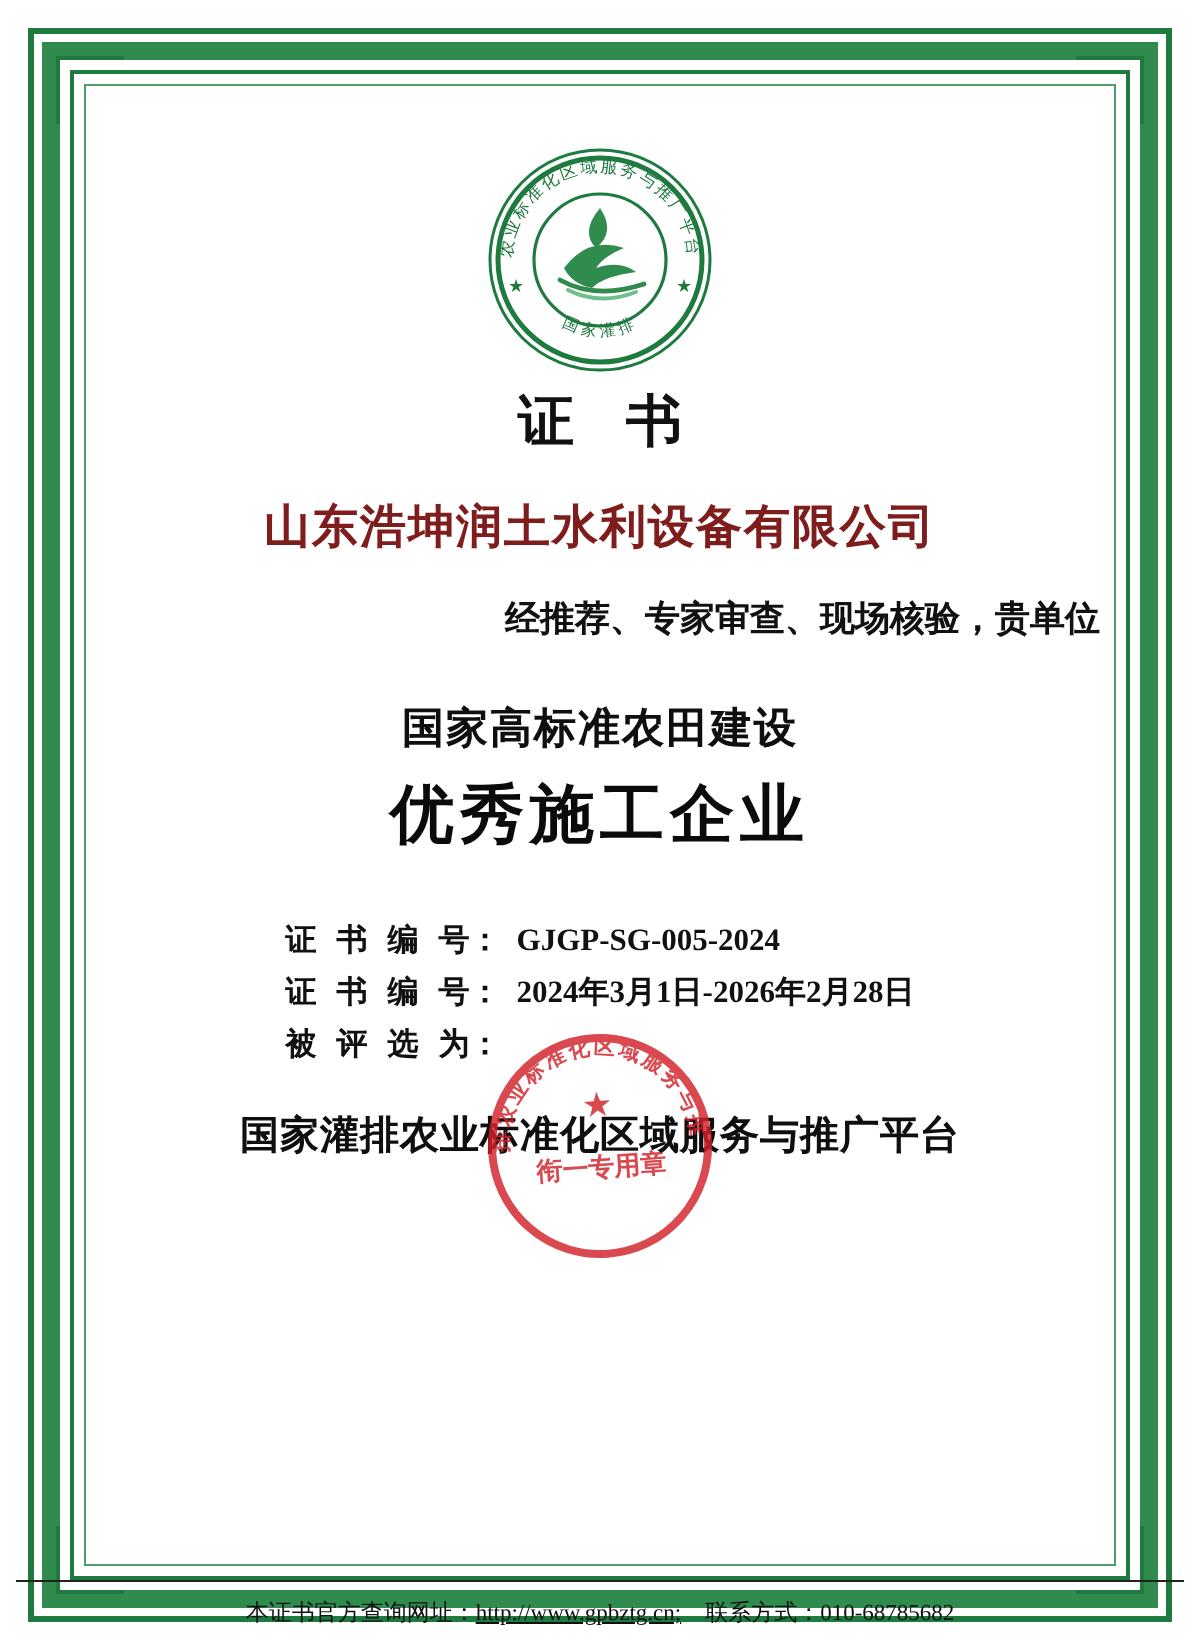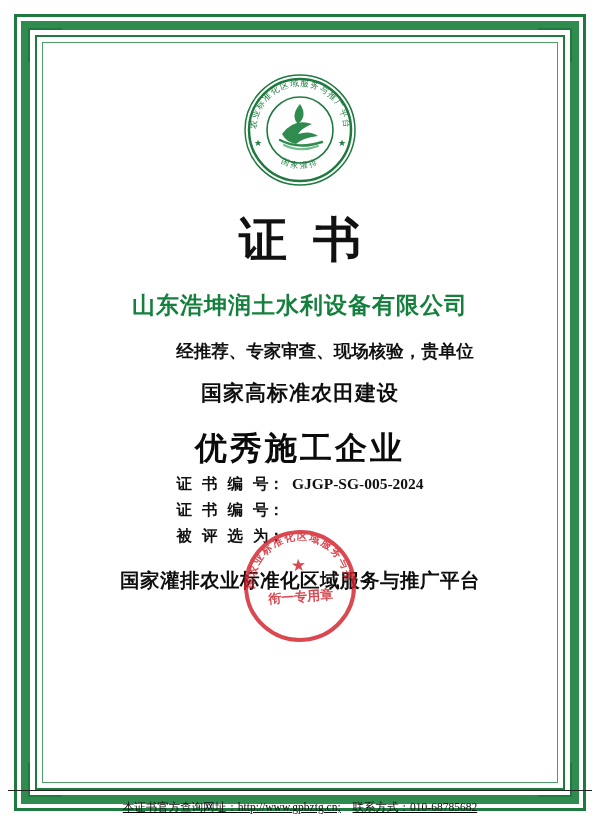--- a/index.html
+++ b/index.html
@@ -96,74 +96,74 @@
   
   .emblem {
     margin-top: 22px;
     width: 116px;
     height: 116px;
     position: relative;
   }
   .emblem svg { display: block; }
 
   .title {
-    margin-top: 20px;
-    font-size: 48px;
+    margin-top: 4px;
+    font-size: 28px;
     font-weight: bold;
     letter-spacing: 26px;
     text-indent: 26px;
     color: #111111;
     font-family: "DejaVu Serif", "Liberation Serif", serif;
   }
 
   .company {
     margin-top: 18px;
     font-size: 23px;
     font-weight: bold;
-    color: #15803d;
+    color: #7f1d1d;
     letter-spacing: 1px;
   }
 
   .para {
     margin-top: 14px;
     width: 100%;
     font-size: 17.5px;
     line-height: 32px;
     color: #111111;
-    text-align: center;
+    text-align: right;
     padding-left: 8px;
     box-sizing: border-box;
     font-weight: bold;
   }
   .para .indent {
     display: block;
     text-indent: 42px;
   }
   .para .flush {
     display: block;
     text-indent: 0;
   }
 
   .award-sub {
-    margin-top: 12px;
+    margin-top: 25px;
     font-size: 21px;
     font-weight: bold;
     color: #0f0f0f;
     letter-spacing: 1px;
   }
   .award-main {
-    margin-top: 20px;
+    margin-top: 8px;
     font-size: 32px;
     font-weight: bold;
     color: #0b0b0b;
     letter-spacing: 3px;
   }
 
   .fields {
-    margin-top: 0;
+    margin-top: 28px;
     font-size: 15.5px;
     line-height: 26px;
     color: #111111;
     font-weight: bold;
   }
   .field-row {
     display: flex;
     justify-content: flex-start;
     white-space: nowrap;
   }
@@ -206,21 +206,20 @@
     opacity: 0.82;
     pointer-events: none;
   }
 
   .footer {
     position: absolute;
     left: 8px;
     right: 8px;
     bottom: 8px;
     text-align: center;
-    text-decoration: underline;
   }
   .footer-rule {
     width: 100%;
     height: 1px;
     background: #222;
     margin-bottom: 7px;
   }
   .footer-line {
     font-size: 11.5px;
     line-height: 19px;
@@ -284,20 +283,21 @@
 
     <div class="fields">
       <div class="field-row">
         <span class="field-label">证书编号</span>
         <span>：</span>
         <span class="field-value">GJGP-SG-005-2024</span>
       </div>
       <div class="field-row">
         <span class="field-label">证书编号</span>
         <span>：</span>
+        <span class="field-value">2024年3月1日-2026年2月28日</span>
       </div>
       <div class="field-row">
         <span class="field-label">被评选为</span>
         <span>：</span>
       </div>
     </div>
 
     <div class="issuer-wrap">
       <div class="seal">
         <svg width="118" height="118" viewBox="0 0 118 118" xmlns="http://www.w3.org/2000/svg">

